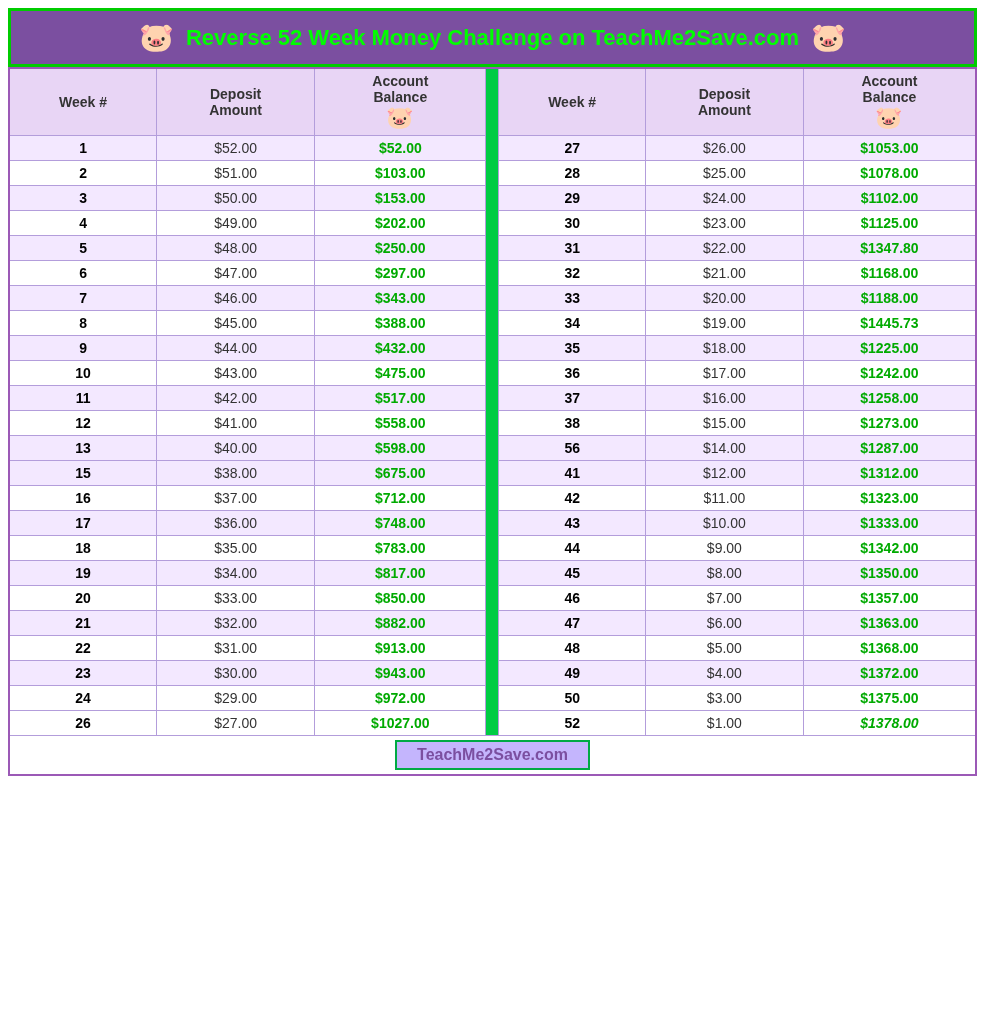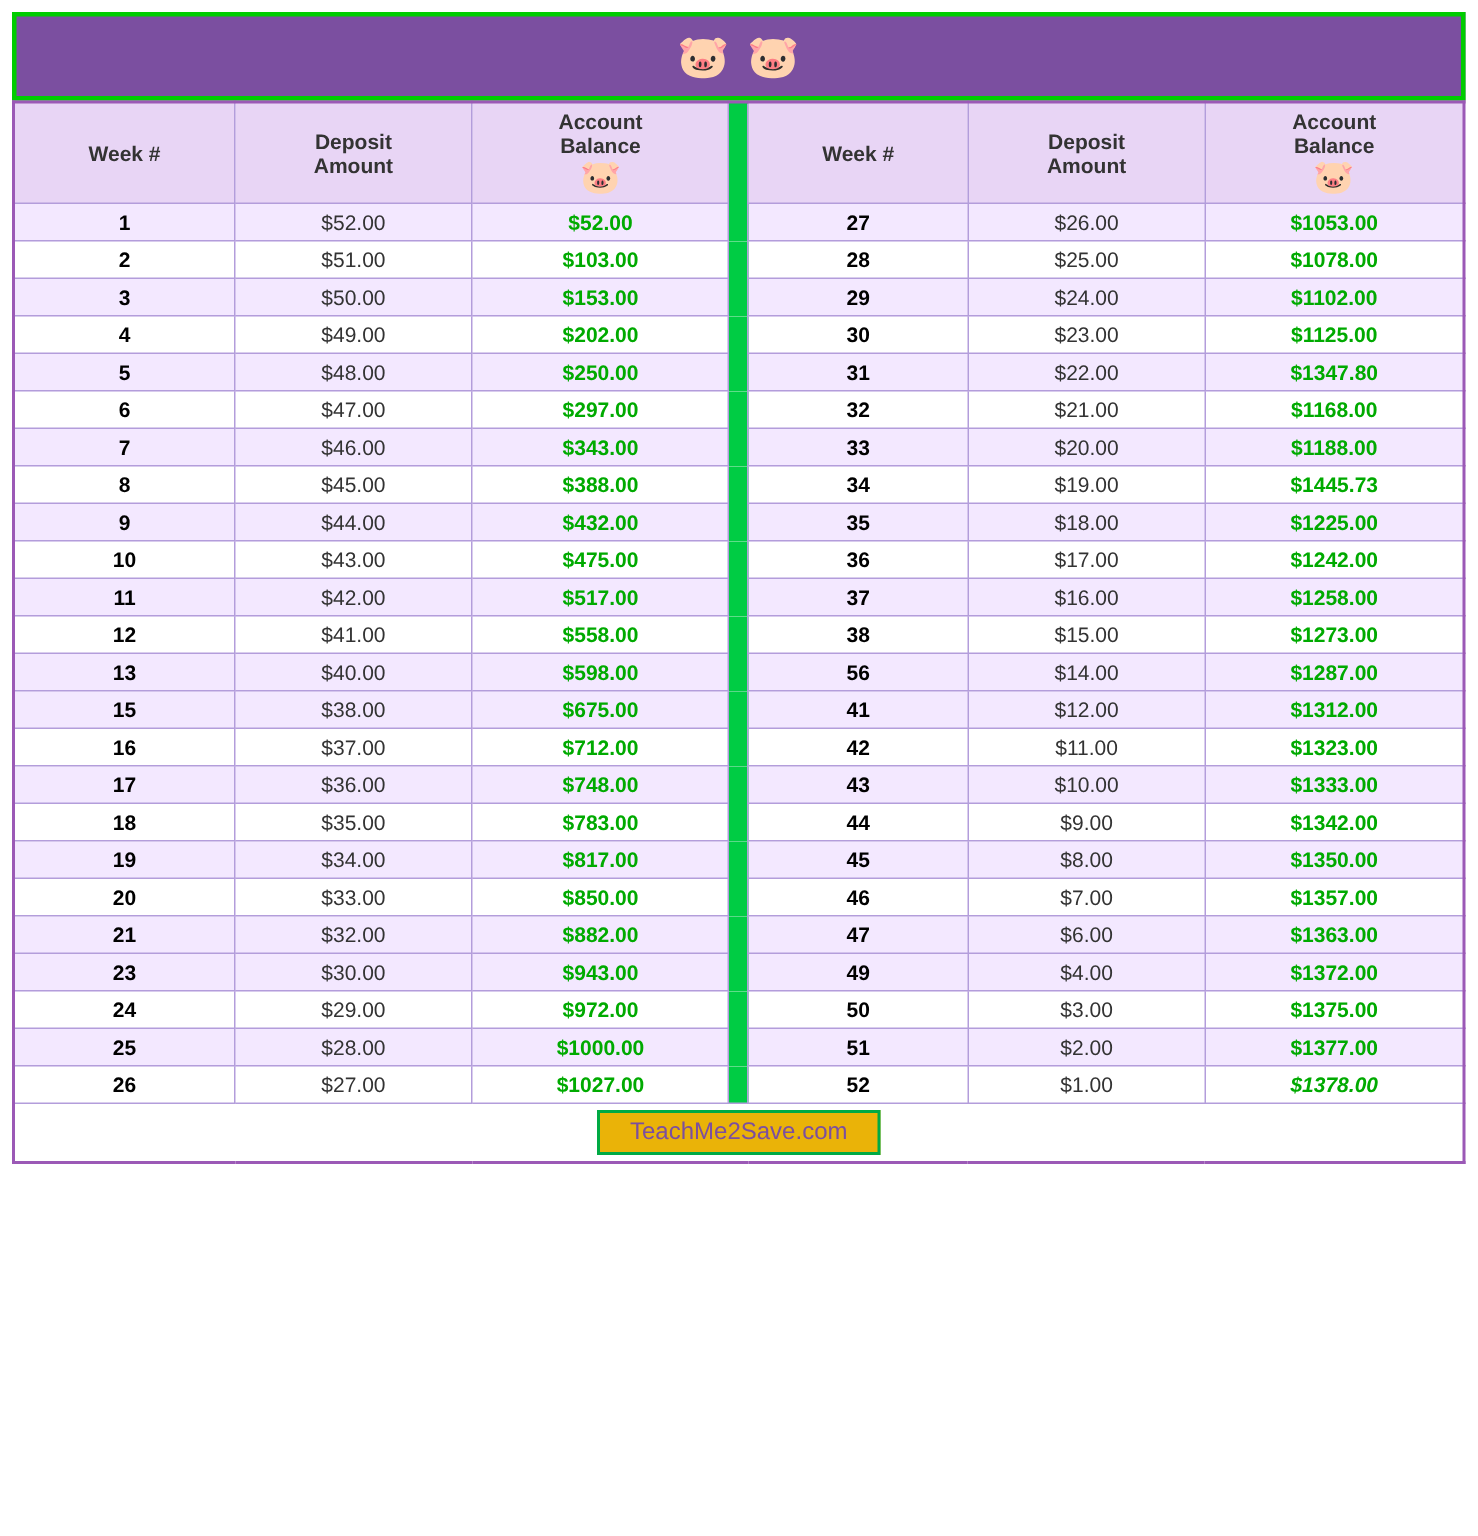--- a/index.html
+++ b/index.html
@@ -65,35 +65,36 @@
       font-weight: bold;
       font-style: italic;
     }
     .row-even { background: #f3e8ff; }
     .row-odd { background: #fff; }
     .footer-cell {
       text-align: center;
     }
     .footer-link {
       color: #7b4fa0;
-      font-weight: normal;
+      font-weight: bold;
       font-size: 16px;
       border: 2px solid #00aa44;
       padding: 4px 20px;
       display: inline-block;
-      background: #eab308;
+      background: #c4b5fd;
     }
   </style>
 </head>
 <body>
 
 <div class="page-wrapper">
 
   <div class="header">
     <span class="pig-icon">🐷</span>
+    <span>Reverse 52 Week Money Challenge on TeachMe2Save.com</span>
     <span class="pig-icon">🐷</span>
   </div>
 
   <table class="main-table">
     <thead>
       <tr class="header-row">
         <th>Week #</th>
         <th>Deposit<br>Amount</th>
         <th>Account<br>Balance<br><span style="font-size:22px;color:#9b59b6;">🐷</span></th>
         <td class="divider-col"></td>
@@ -276,46 +277,46 @@
         </tr>
         <tr class="row-even">
           <td><strong>21</strong></td>
           <td class="deposit-amt">$32.00</td>
           <td class="balance-amt">$882.00</td>
           <td class="divider-col"></td>
           <td><strong>47</strong></td>
           <td class="deposit-amt">$6.00</td>
           <td class="balance-amt">$1363.00</td>
         </tr>
+        <tr class="row-odd">
+          <td><strong>22</strong></td>
+          <td class="deposit-amt">$31.00</td>
+          <td class="balance-amt">$913.00</td>
+          <td class="divider-col"></td>
+          <td><strong>48</strong></td>
+          <td class="deposit-amt">$5.00</td>
+          <td class="balance-amt">$1368.00</td>
+        </tr>
         <tr class="row-even">
           <td><strong>23</strong></td>
           <td class="deposit-amt">$30.00</td>
           <td class="balance-amt">$943.00</td>
           <td class="divider-col"></td>
           <td><strong>49</strong></td>
           <td class="deposit-amt">$4.00</td>
           <td class="balance-amt">$1372.00</td>
         </tr>
         <tr class="row-odd">
           <td><strong>24</strong></td>
           <td class="deposit-amt">$29.00</td>
           <td class="balance-amt">$972.00</td>
           <td class="divider-col"></td>
           <td><strong>50</strong></td>
           <td class="deposit-amt">$3.00</td>
           <td class="balance-amt">$1375.00</td>
-        </tr>
-        <tr class="row-even">
-          <td><strong>25</strong></td>
-          <td class="deposit-amt">$28.00</td>
-          <td class="balance-amt">$1000.00</td>
-          <td class="divider-col"></td>
-          <td><strong>51</strong></td>
-          <td class="deposit-amt">$2.00</td>
-          <td class="balance-amt">$1377.00</td>
         </tr>
         <tr class="row-odd">
           <td><strong>26</strong></td>
           <td class="deposit-amt">$27.00</td>
           <td class="balance-amt">$1027.00</td>
           <td class="divider-col"></td>
           <td><strong>52</strong></td>
           <td class="deposit-amt">$1.00</td>
           <td class="balance-amt final" style="">$1378.00</td>
         </tr>

